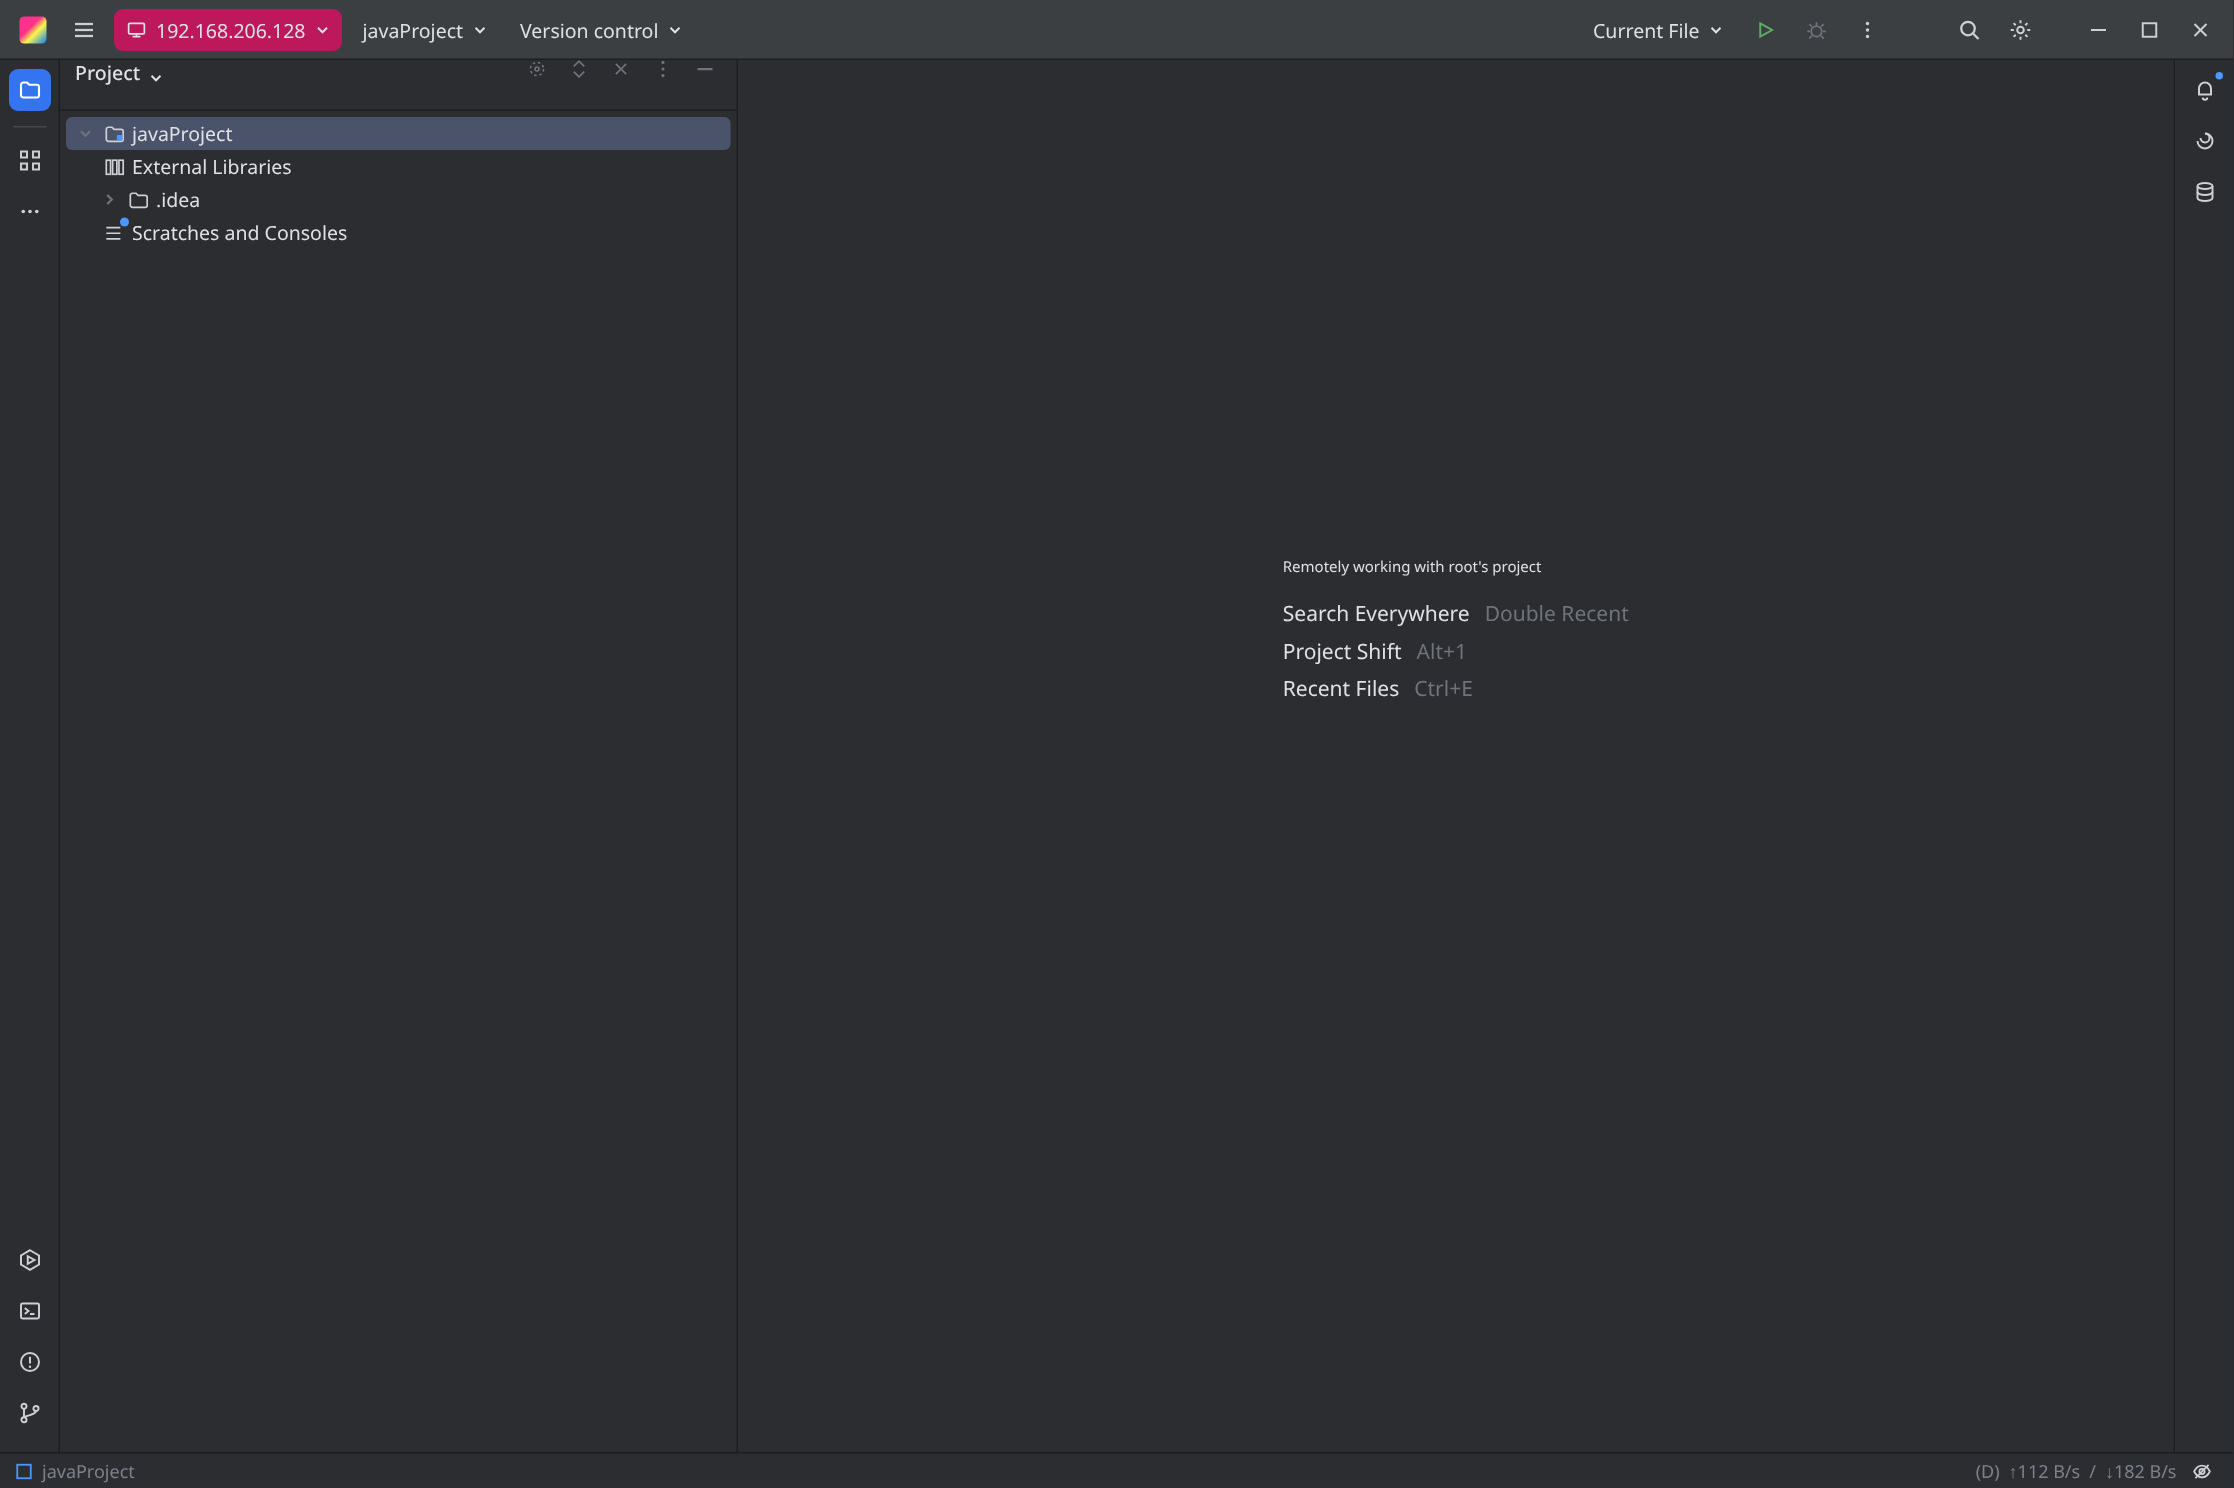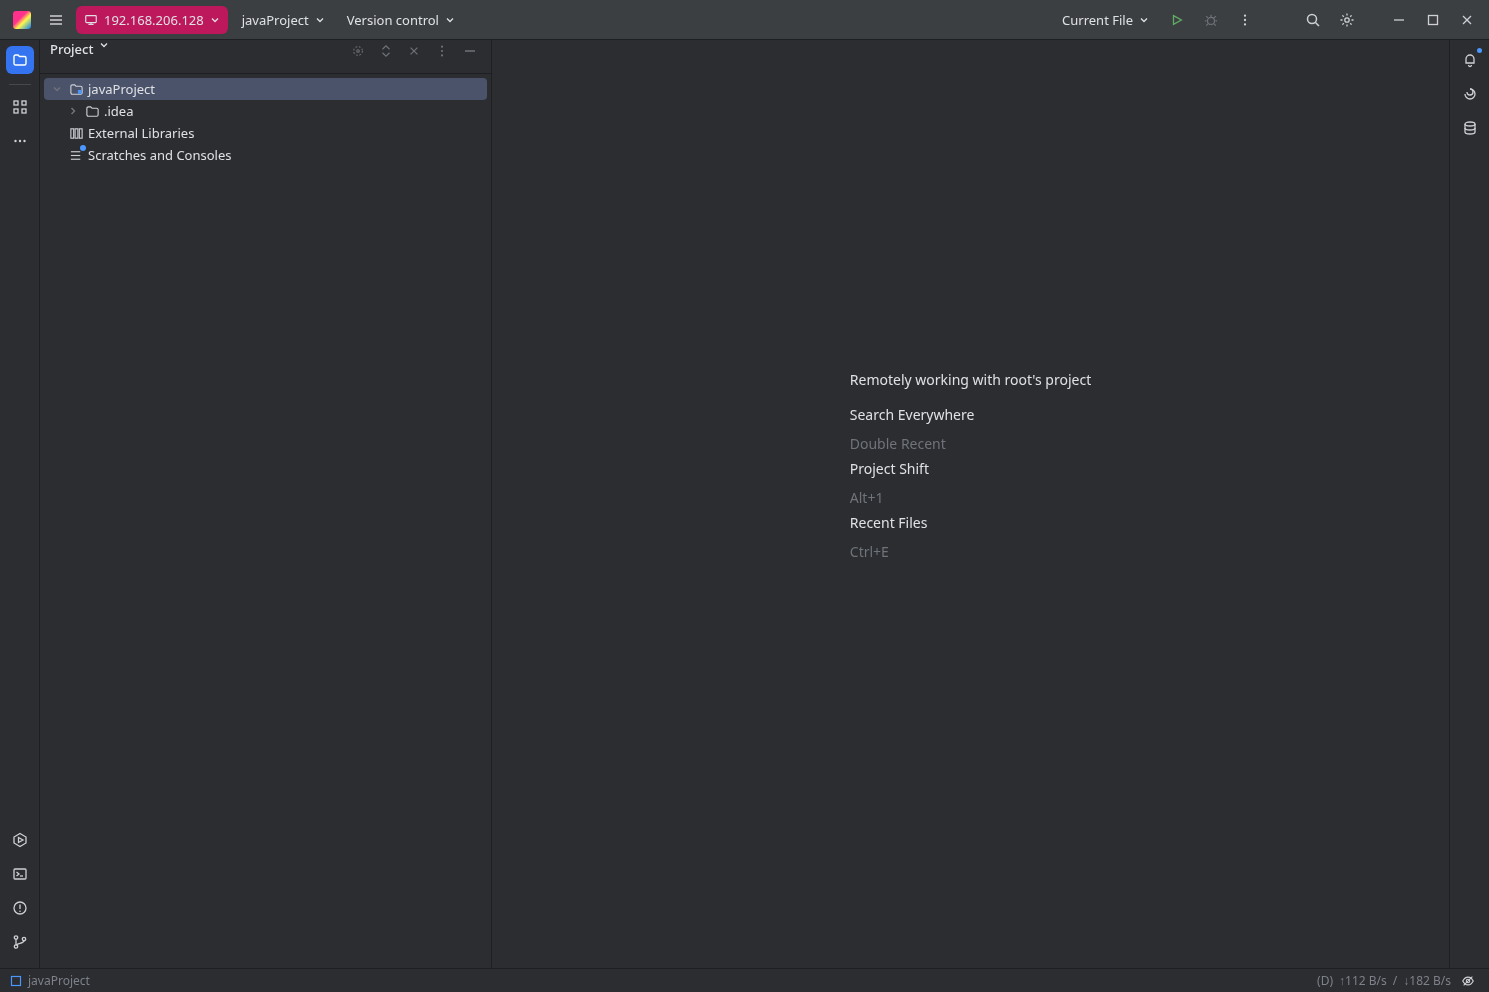--- a/index.html
+++ b/index.html
@@ -86,22 +86,22 @@
   .strip-spacer { flex: 1; }
 
   
   .project-panel {
     width: 452px;
     background: var(--bg-dark);
     border-right: 1px solid var(--border-color);
     display: flex; flex-direction: column;
   }
   .project-header {
-    height: 34px; display: flex; align-items: flex-start;
-    padding: 0 10px; gap: 6px;
+    height: 34px; display: flex; align-items: flex-end;
+    padding: 16px 10px; gap: 6px;
     border-bottom: 1px solid var(--border-color);
   }
   .project-header .title { font-weight: 500; }
   .project-header .hdr-spacer { flex: 1; }
   .project-header .hdr-icon {
     width: 22px; height: 22px; display: flex; align-items: center; justify-content: center;
     color: var(--text-dim); border-radius: 4px;
   }
 
   .tree { padding: 4px; overflow: auto; flex: 1; }
@@ -116,23 +116,23 @@
   .indent-1 { padding-left: 22px; }
   .indent-0 { padding-left: 6px; }
 
   
   .editor-area {
     flex: 1; background: var(--bg-dark);
     display: flex; align-items: center; justify-content: center;
     position: relative;
   }
   .empty-hints { position: absolute; top: 330px; }
-  .hint-line { margin: 6px 0; display: flex; gap: 10px; align-items: baseline; font-size: 14px; color: var(--text-primary); flex-direction: column; }
+  .hint-line { margin: 6px 0; display: flex; gap: 10px; align-items: baseline; font-size: 14px; color: var(--text-primary); }
   .hint-line .shortcut { color: var(--text-dim); }
-  .hint-title { color: var(--text-primary); font-size: 14px; margin-bottom: 16px; }
+  .hint-title { color: var(--text-primary); font-size: 10px; margin-bottom: 16px; }
 
   
   .statusbar {
     height: 24px; background: var(--bg-dark);
     border-top: 1px solid var(--border-color);
     display: flex; align-items: center; padding: 0 10px; gap: 6px;
     color: var(--text-secondary); font-size: 12px;
   }
   .statusbar .sb-left { display: flex; align-items: center; gap: 6px; }
   .statusbar .spacer { flex: 1; }
@@ -353,43 +353,43 @@
             </svg>
         </span>
         <span class="tree-icon">
           <svg width="15" height="15" viewBox="0 0 16 16" fill="none" stroke="currentColor" stroke-width="1.2">
               <path d="M2 4.5 C2 3.7 2.7 3 3.5 3 H6 L7.5 4.5 H12.5 C13.3 4.5 14 5.2 14 6 V11.5 C14 12.3 13.3 13 12.5 13 H3.5 C2.7 13 2 12.3 2 11.5 Z"></path>
               <rect x="9.5" y="8.5" width="4" height="4" fill="#4b97ff" stroke="none" rx="0.5"></rect>
             </svg>
         </span>
         <span class="tree-label">javaProject</span>
       </div>
-      <div class="tree-row indent-1">
-        <span class="tree-arrow">
-          <svg width="10" height="10" viewBox="0 0 10 10" fill="none" stroke="currentColor" stroke-width="1.5">
-              <polyline points="3.5,2 6.5,5 3.5,8"></polyline>
-            </svg>
-        </span>
-        <span class="tree-icon">
-          <svg width="15" height="15" viewBox="0 0 16 16" fill="none" stroke="currentColor" stroke-width="1.2">
-              <path d="M2 4.5 C2 3.7 2.7 3 3.5 3 H6 L7.5 4.5 H12.5 C13.3 4.5 14 5.2 14 6 V11.5 C14 12.3 13.3 13 12.5 13 H3.5 C2.7 13 2 12.3 2 11.5 Z"></path>
-            </svg>
-        </span>
-        <span class="tree-label">.idea</span>
-      </div>
       <div class="tree-row indent-0">
         <span class="tree-arrow" style="width:14px;"></span>
         <span class="tree-icon">
           <svg width="15" height="15" viewBox="0 0 16 16" fill="none" stroke="currentColor" stroke-width="1.2">
               <rect x="2" y="3" width="3" height="10"></rect>
               <rect x="6.5" y="3" width="3" height="10"></rect>
               <rect x="11" y="3" width="3" height="10"></rect>
             </svg>
         </span>
         <span class="tree-label">External Libraries</span>
+      </div>
+      <div class="tree-row indent-1">
+        <span class="tree-arrow">
+          <svg width="10" height="10" viewBox="0 0 10 10" fill="none" stroke="currentColor" stroke-width="1.5">
+              <polyline points="3.5,2 6.5,5 3.5,8"></polyline>
+            </svg>
+        </span>
+        <span class="tree-icon">
+          <svg width="15" height="15" viewBox="0 0 16 16" fill="none" stroke="currentColor" stroke-width="1.2">
+              <path d="M2 4.5 C2 3.7 2.7 3 3.5 3 H6 L7.5 4.5 H12.5 C13.3 4.5 14 5.2 14 6 V11.5 C14 12.3 13.3 13 12.5 13 H3.5 C2.7 13 2 12.3 2 11.5 Z"></path>
+            </svg>
+        </span>
+        <span class="tree-label">.idea</span>
       </div>
       <div class="tree-row indent-0">
         <span class="tree-arrow" style="width:14px;"></span>
         <span class="tree-icon" style="position:relative;">
           <svg width="15" height="15" viewBox="0 0 16 16" fill="none" stroke="currentColor" stroke-width="1.2">
               <line x1="2" y1="4" x2="12" y2="4"></line>
               <line x1="2" y1="8" x2="12" y2="8"></line>
               <line x1="2" y1="12" x2="12" y2="12"></line>
             </svg>
           <span style="position:absolute;top:-2px;right:-2px;width:6px;height:6px;border-radius:50%;background:#4b97ff;"></span>

